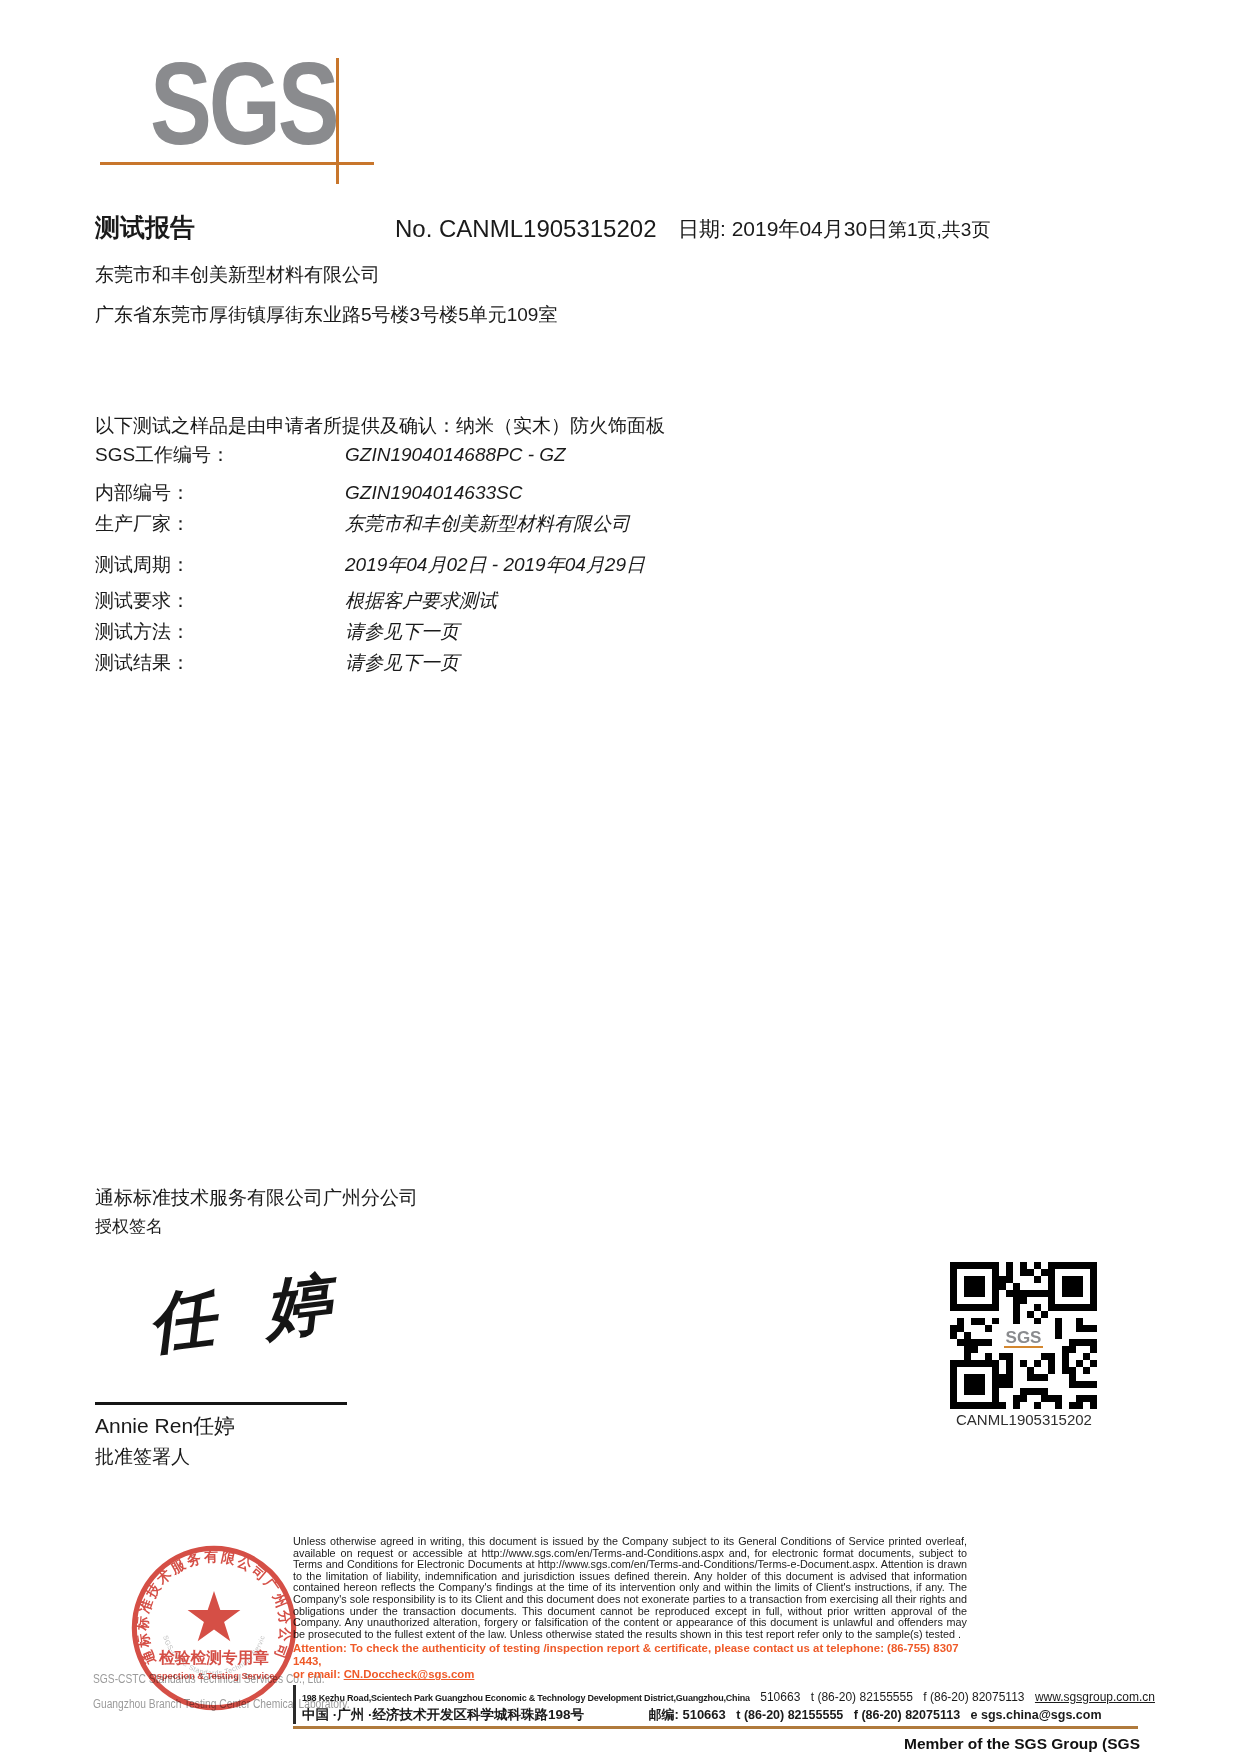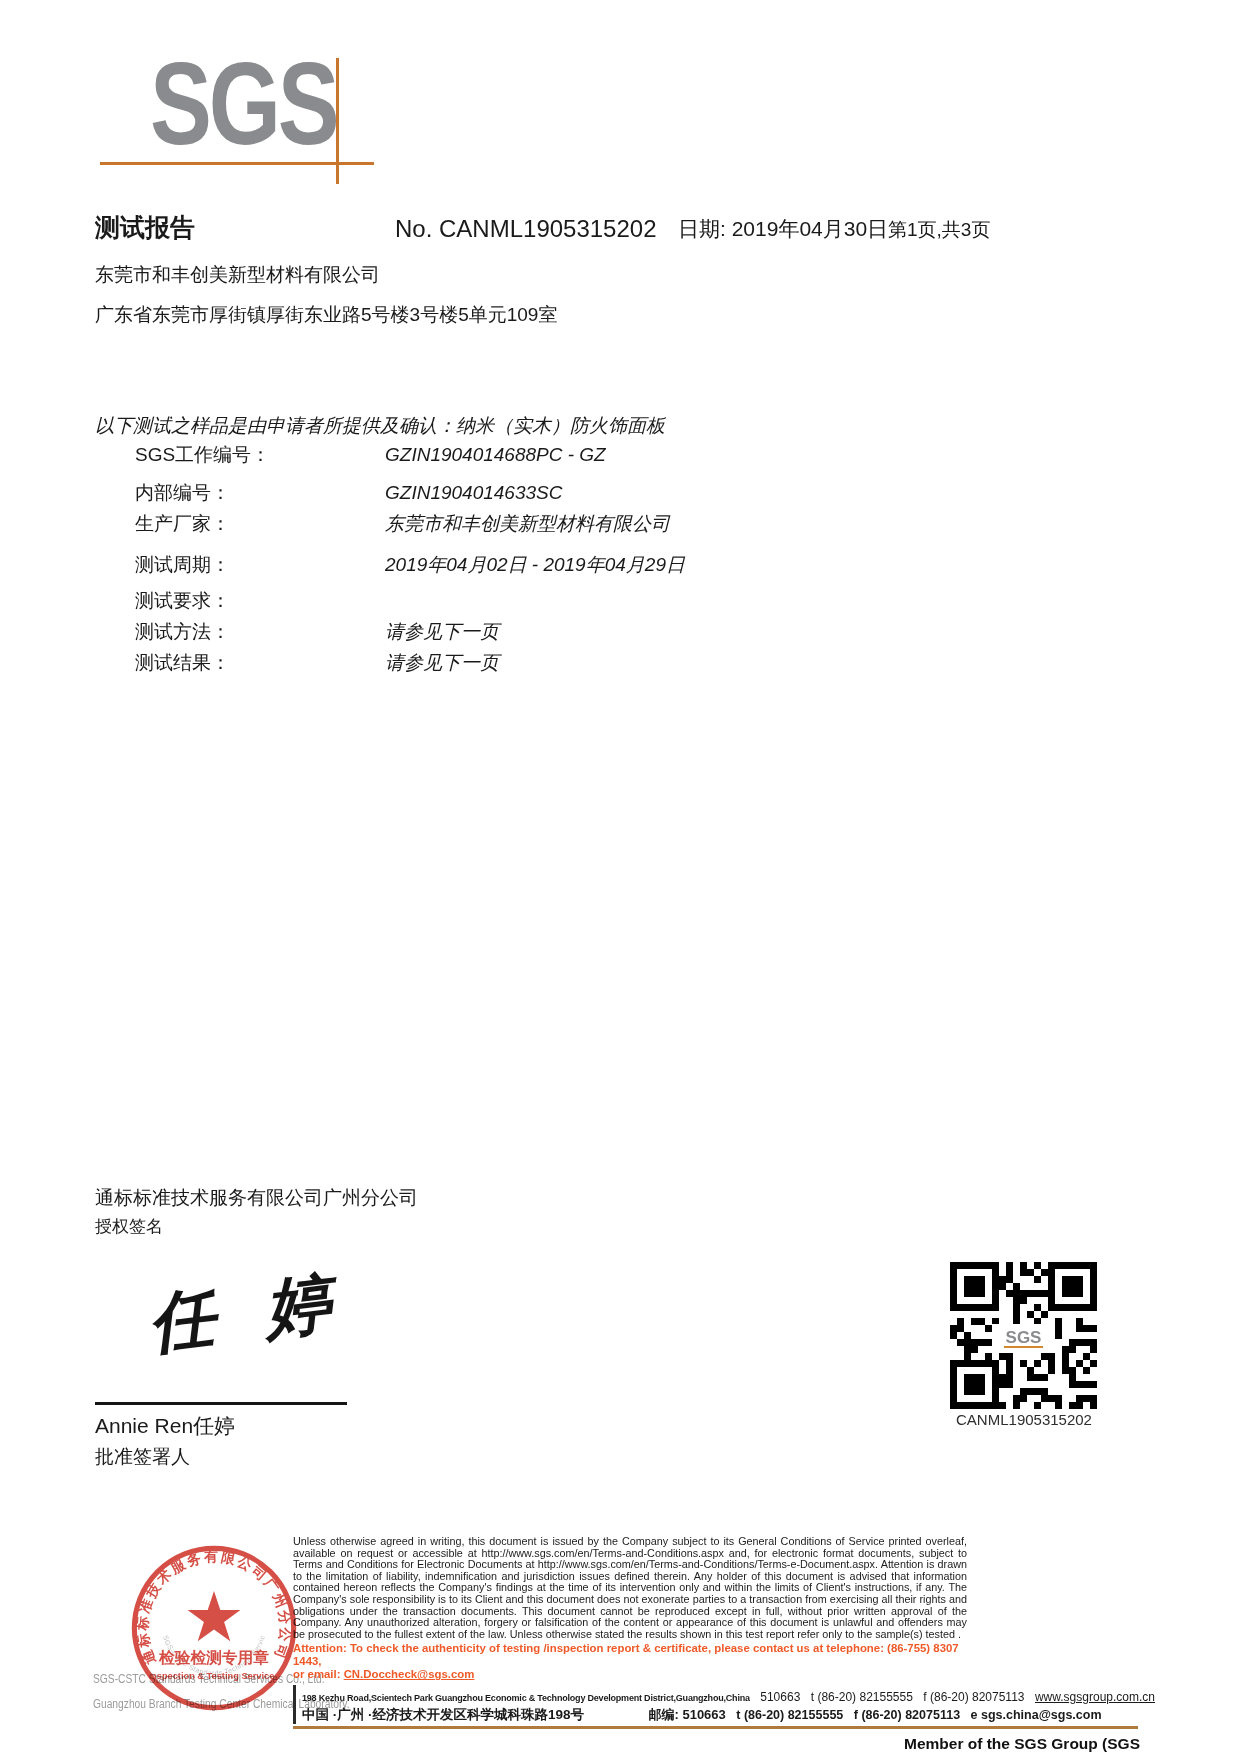--- a/index.html
+++ b/index.html
@@ -15,24 +15,24 @@
   .logo-vline{left:336px;top:58px;width:3px;height:126px;background:#c8762c;}
 
   
   .title{left:95px;top:211px;font-size:25px;font-weight:bold;}
   .report-no{left:395px;top:215px;font-size:24px;}
   .h-date{left:678px;top:215px;font-size:21px;}
   .h-pages{left:888px;top:217px;font-size:19px;}
 
   .applicant-name{left:95px;top:262px;font-size:19px;}
   .applicant-addr{left:95px;top:302px;font-size:19px;}
-  .sample-stmt{left:95px;top:413px;font-size:19px;font-style:italic;}
-
-  
-  .fields{left:95px;top:444px;width:1060px;margin-left:40px;}
+  .sample-stmt{left:95px;top:413px;font-size:19px;}
+
+  
+  .fields{left:95px;top:444px;width:1060px;}
   .frow{display:flex;align-items:flex-start;font-size:19px;line-height:22px;}
   .flabel{width:250px;flex:none;}
   .fvalue{width:670px;font-style:italic;}
   .frow:nth-child(1){margin-bottom:16px}
   .frow:nth-child(2){margin-bottom:9px}
   .frow:nth-child(3){margin-bottom:19px}
   .frow:nth-child(4){margin-bottom:14px}
   .frow:nth-child(5){margin-bottom:9px}
   .frow:nth-child(6){margin-bottom:9px}
   .frow:nth-child(7){margin-bottom:14px}
@@ -125,20 +125,21 @@
     <div class="frow">
       <span class="flabel">生产厂家：</span>
       <span class="fvalue">东莞市和丰创美新型材料有限公司</span>
     </div>
     <div class="frow">
       <span class="flabel">测试周期：</span>
       <span class="fvalue">2019年04月02日 - 2019年04月29日</span>
     </div>
     <div class="frow">
       <span class="flabel">测试要求：</span>
+      <span class="fvalue">根据客户要求测试</span>
     </div>
     <div class="frow">
       <span class="flabel">测试方法：</span>
       <span class="fvalue">请参见下一页</span>
     </div>
     <div class="frow">
       <span class="flabel">测试结果：</span>
       <span class="fvalue">请参见下一页</span>
     </div>
   </div>

